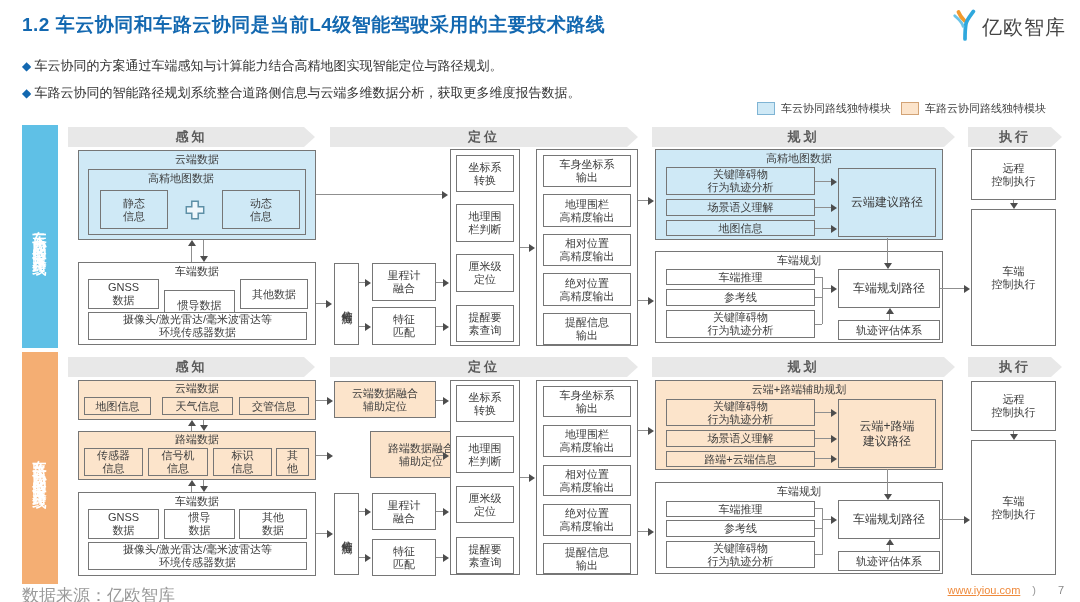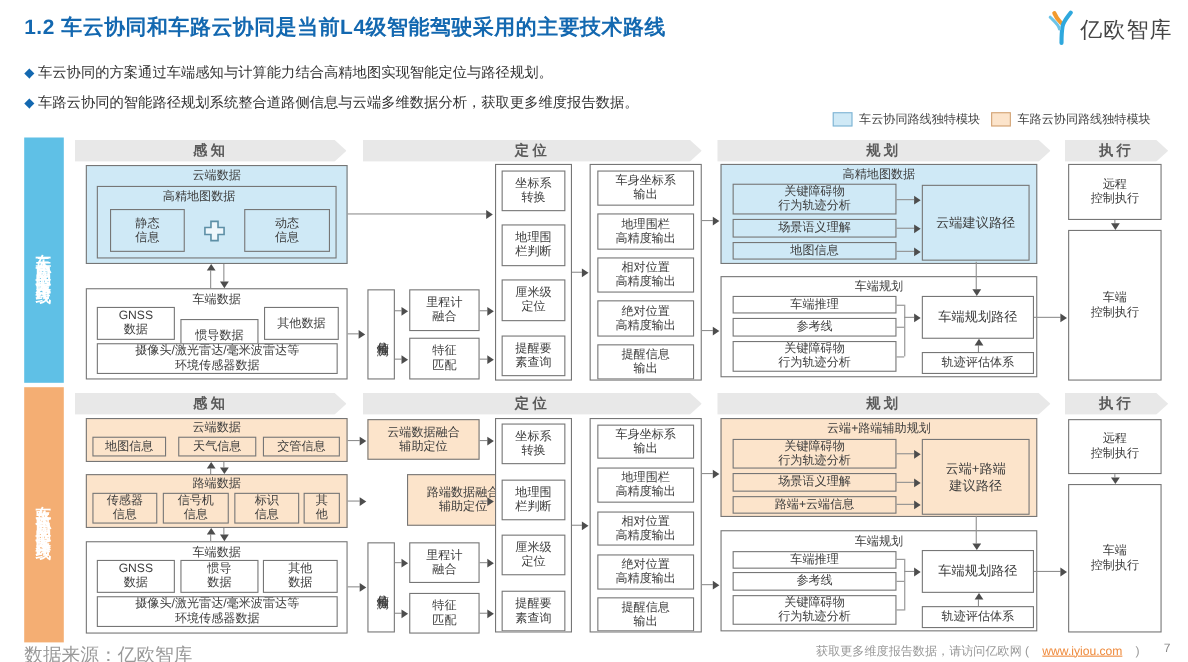--- a/index.html
+++ b/index.html
@@ -274,18 +274,17 @@
       <div class="hl" style="left: 815px; top: 528px; width: 7px;"></div>
       <div class="hl" style="left: 815px; top: 554px; width: 7px;"></div>
       <div class="hl ar" style="left: 822px; top: 519px; width: 9px;"></div>
       <div class="vl au" style="left: 889px; top: 545px; height: 6px;"></div>
       <div class="hl ar" style="left: 940px; top: 519px; width: 24px;"></div>
       <div class="vl ad" style="left: 1013px; top: 431px; height: 3px;"></div>
     </div>
 
   <div class="src">数据来源：亿欧智库</div>
   <div class="fright">
-    <span>获取更多维度报告数据，请访问亿欧网 (</span>
     <span class="flink">www.iyiou.com</span>
     <span>)</span>
   </div>
   <div class="pg">7</div>
 </div>
 
 </body></html>

